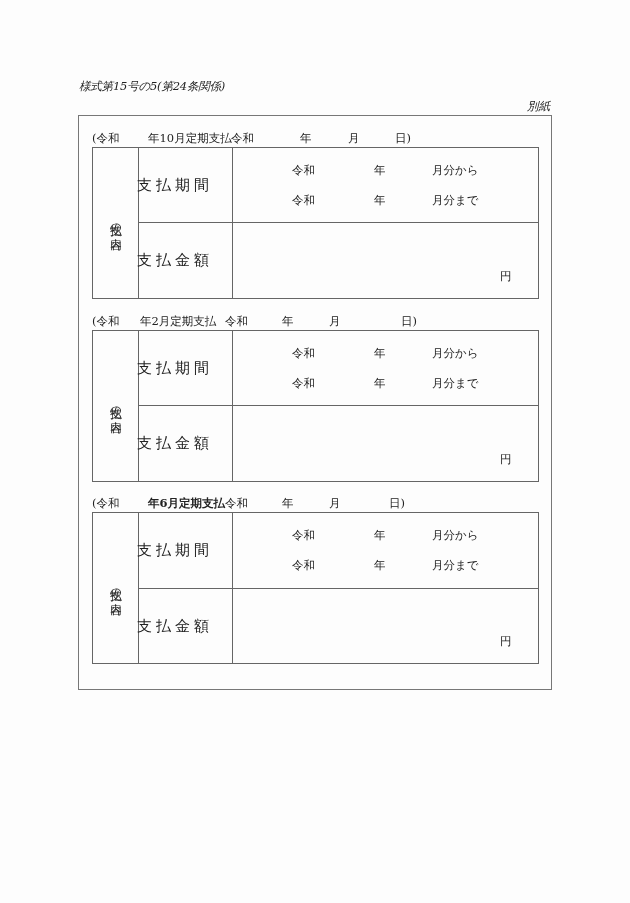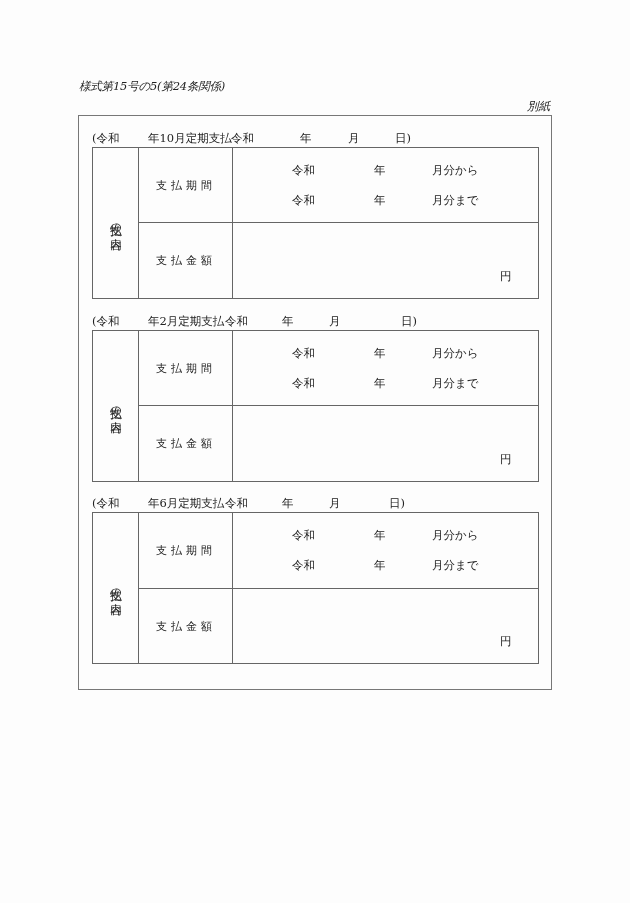--- a/index.html
+++ b/index.html
@@ -9,21 +9,21 @@
   .form-title { left:79px; top:79px; font-size:11.5px; white-space:nowrap; letter-spacing:-0.2px; }
   .attachment-label { left:527px; top:99px; font-size:11.5px; white-space:nowrap; }
   .outer-box { left:78px; top:115px; width:474px; height:575px; border:1px solid #777; box-sizing:border-box; }
   .section-header { position:absolute; font-size:11.5px; white-space:nowrap; height:14px; line-height:14px; }
   .section-header span { position:absolute; top:0; }
   .tbl { position:absolute; left:92px; width:447px; height:152px; border:1px solid #666; box-sizing:border-box; }
   .vline { position:absolute; top:0; bottom:0; width:1px; background:#666; }
   .hline { position:absolute; height:1px; background:#666; }
   .vertical-label { position:absolute; left:0; width:46px; top:0; bottom:0; display:flex; align-items:center; justify-content:center; }
   .vertical-label span { writing-mode:vertical-rl; text-orientation:upright; font-size:11.5px; letter-spacing:0px; line-height:14px; }
-  .row-label { position:absolute; left:46px; width:94px; display:flex; align-items:center; justify-content:center; font-size:11px; letter-spacing:4px; }
+  .row-label { position:absolute; left:35px; width:94px; display:flex; align-items:center; justify-content:center; font-size:15px; letter-spacing:4px; }
   .cell-text { position:absolute; font-size:11.5px; white-space:nowrap; }
 </style>
 </head>
 <body>
 
 <div class="abs form-title">様式第15号の5(第24条関係)</div>
 <div class="abs attachment-label">別紙</div>
 
 <div class="abs outer-box"></div>
 
@@ -49,21 +49,21 @@
   <div class="cell-text" style="left:339px; top:15px;">月分から</div>
   <div class="cell-text" style="left:199px; top:45px;">令和</div>
   <div class="cell-text" style="left:281px; top:45px;">年</div>
   <div class="cell-text" style="left:339px; top:45px;">月分まで</div>
   <div class="cell-text" style="left:150px; top:110px; width:250px;"></div>
   <div class="cell-text" style="left:407px; top:121px;">円</div>
 </div>
 
 <div class="section-header" style="left:92px; top:314px;">
   <span style="left:0;">(令和</span>
-  <span style="left:56px;">年2月定期支払</span>
+  <span style="left:48px;">年2月定期支払</span>
   <span style="left:133px;">令和</span>
   <span style="left:190px;">年</span>
   <span style="left:237px;">月</span>
   <span style="left:309px;">日)</span>
 </div>
 <div class="tbl" style="top:330px;">
   <div class="vline" style="left:45px;"></div>
   <div class="vline" style="left:139px;"></div>
   <div class="hline" style="left:45px; right:0; top:74px;"></div>
   <div class="vertical-label">
@@ -76,21 +76,21 @@
   <div class="cell-text" style="left:339px; top:15px;">月分から</div>
   <div class="cell-text" style="left:199px; top:45px;">令和</div>
   <div class="cell-text" style="left:281px; top:45px;">年</div>
   <div class="cell-text" style="left:339px; top:45px;">月分まで</div>
   <div class="cell-text" style="left:150px; top:110px; width:250px;"></div>
   <div class="cell-text" style="left:407px; top:121px;">円</div>
 </div>
 
 <div class="section-header" style="left:92px; top:496px;">
   <span style="left:0;">(令和</span>
-  <span style="left:56px;">年6月定期支払</span>
+  <span style="left:56px;font-weight:bold;">年6月定期支払</span>
   <span style="left:133px;">令和</span>
   <span style="left:190px;">年</span>
   <span style="left:237px;">月</span>
   <span style="left:297px;">日)</span>
 </div>
 <div class="tbl" style="top:512px;">
   <div class="vline" style="left:45px;"></div>
   <div class="vline" style="left:139px;"></div>
   <div class="hline" style="left:45px; right:0; top:75px;"></div>
   <div class="vertical-label">

